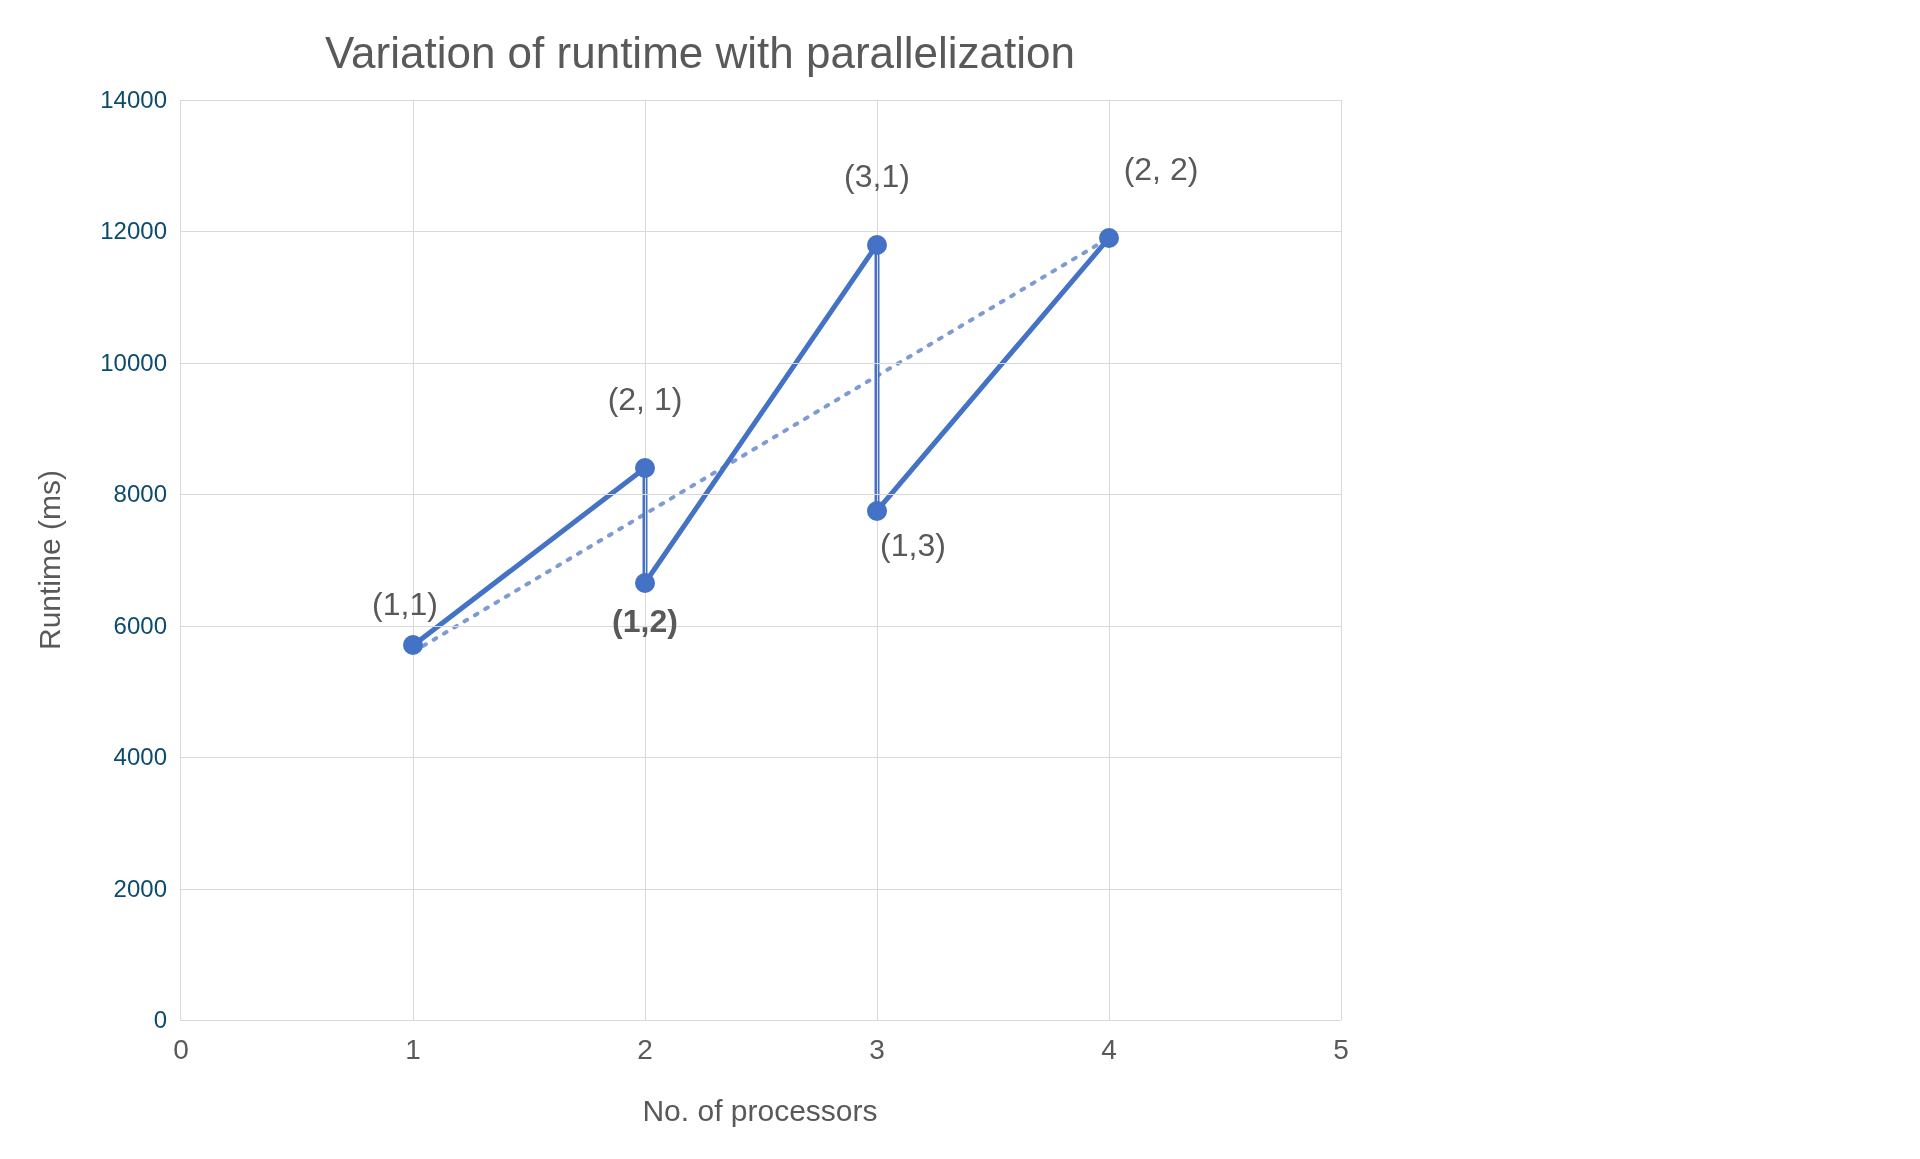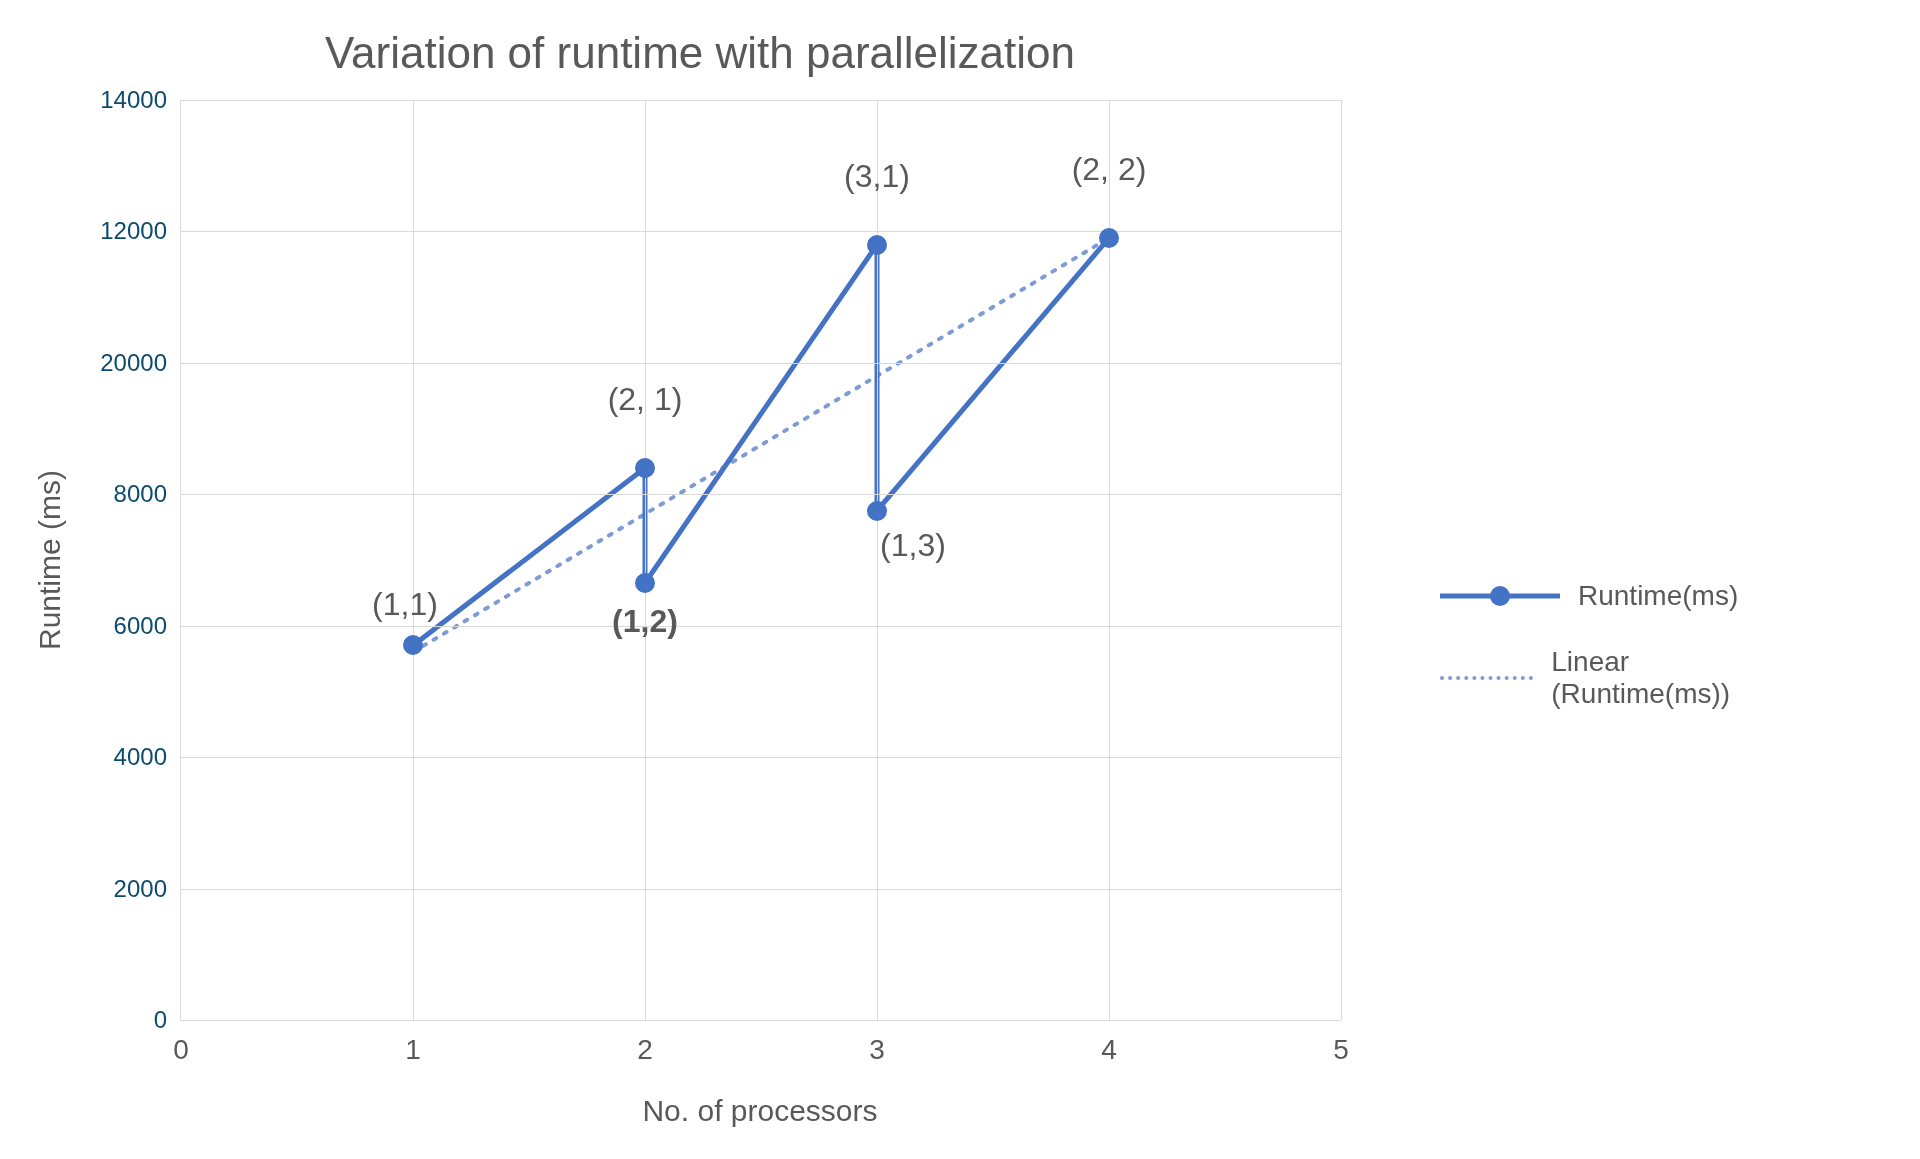--- a/index.html
+++ b/index.html
@@ -174,21 +174,21 @@
       <div class="tick-label-y" style="top: 920px;">0</div>
       <div class="grid-line-h" style="top: 788.571px;"></div>
       <div class="tick-label-y" style="top: 788.571px;">2000</div>
       <div class="grid-line-h" style="top: 657.143px;"></div>
       <div class="tick-label-y" style="top: 657.143px;">4000</div>
       <div class="grid-line-h" style="top: 525.714px;"></div>
       <div class="tick-label-y" style="top: 525.714px;">6000</div>
       <div class="grid-line-h" style="top: 394.286px;"></div>
       <div class="tick-label-y" style="top: 394.286px;">8000</div>
       <div class="grid-line-h" style="top: 262.857px;"></div>
-      <div class="tick-label-y" style="top: 262.857px;">20000</div>
+      <div class="tick-label-y" style="top: 262.857px;">10000</div>
       <div class="grid-line-h" style="top: 131.429px;"></div>
       <div class="tick-label-y" style="top: 131.429px;">12000</div>
       <div class="grid-line-h" style="top: 0px;"></div>
       <div class="tick-label-y" style="top: 0px;">14000</div>
       <div class="point-group" style="left: 232px; top: 545.429px;">
         <div class="marker"></div>
       </div>
       <div class="data-label" style="left: 224px; top: 523.429px; transform: translate(-50%, -100%);">(1,1)</div>
       <div class="point-group" style="left: 464px; top: 368px;">
         <div class="marker"></div>
@@ -202,35 +202,20 @@
         <div class="marker"></div>
       </div>
       <div class="data-label" style="left: 696px; top: 94.5714px; transform: translate(-50%, -100%);">(3,1)</div>
       <div class="point-group" style="left: 696px; top: 410.714px;">
         <div class="marker"></div>
       </div>
       <div class="data-label" style="left: 732px; top: 426.714px; transform: translate(-50%, 0px);">(1,3)</div>
       <div class="point-group" style="left: 928px; top: 138px;">
         <div class="marker"></div>
       </div>
-      <div class="data-label" style="left: 928px; top: 88px; transform: translate(-50%, -100%); text-align: right;">(2, 2)</div>
+      <div class="data-label" style="left: 980px; top: 88px; transform: translate(-50%, -100%); text-align: right;">(2, 2)</div>
     </div>
 
   <div class="axis-label-y">Runtime (ms)</div>
   <div class="axis-label-x">No. of processors</div>
 
-  <div class="legend">
-    <div class="legend-row">
-      <div class="legend-swatch">
-        <div class="legend-line-solid"></div>
-        <div class="legend-dot"></div>
-      </div>
-      <span>Runtime(ms)</span>
-    </div>
-    <div class="legend-row">
-      <div class="legend-swatch">
-        <div class="legend-line-dotted"></div>
-      </div>
-      <span>Linear (Runtime(ms))</span>
-    </div>
-  </div>
 
 </div>
 
 </body></html>

